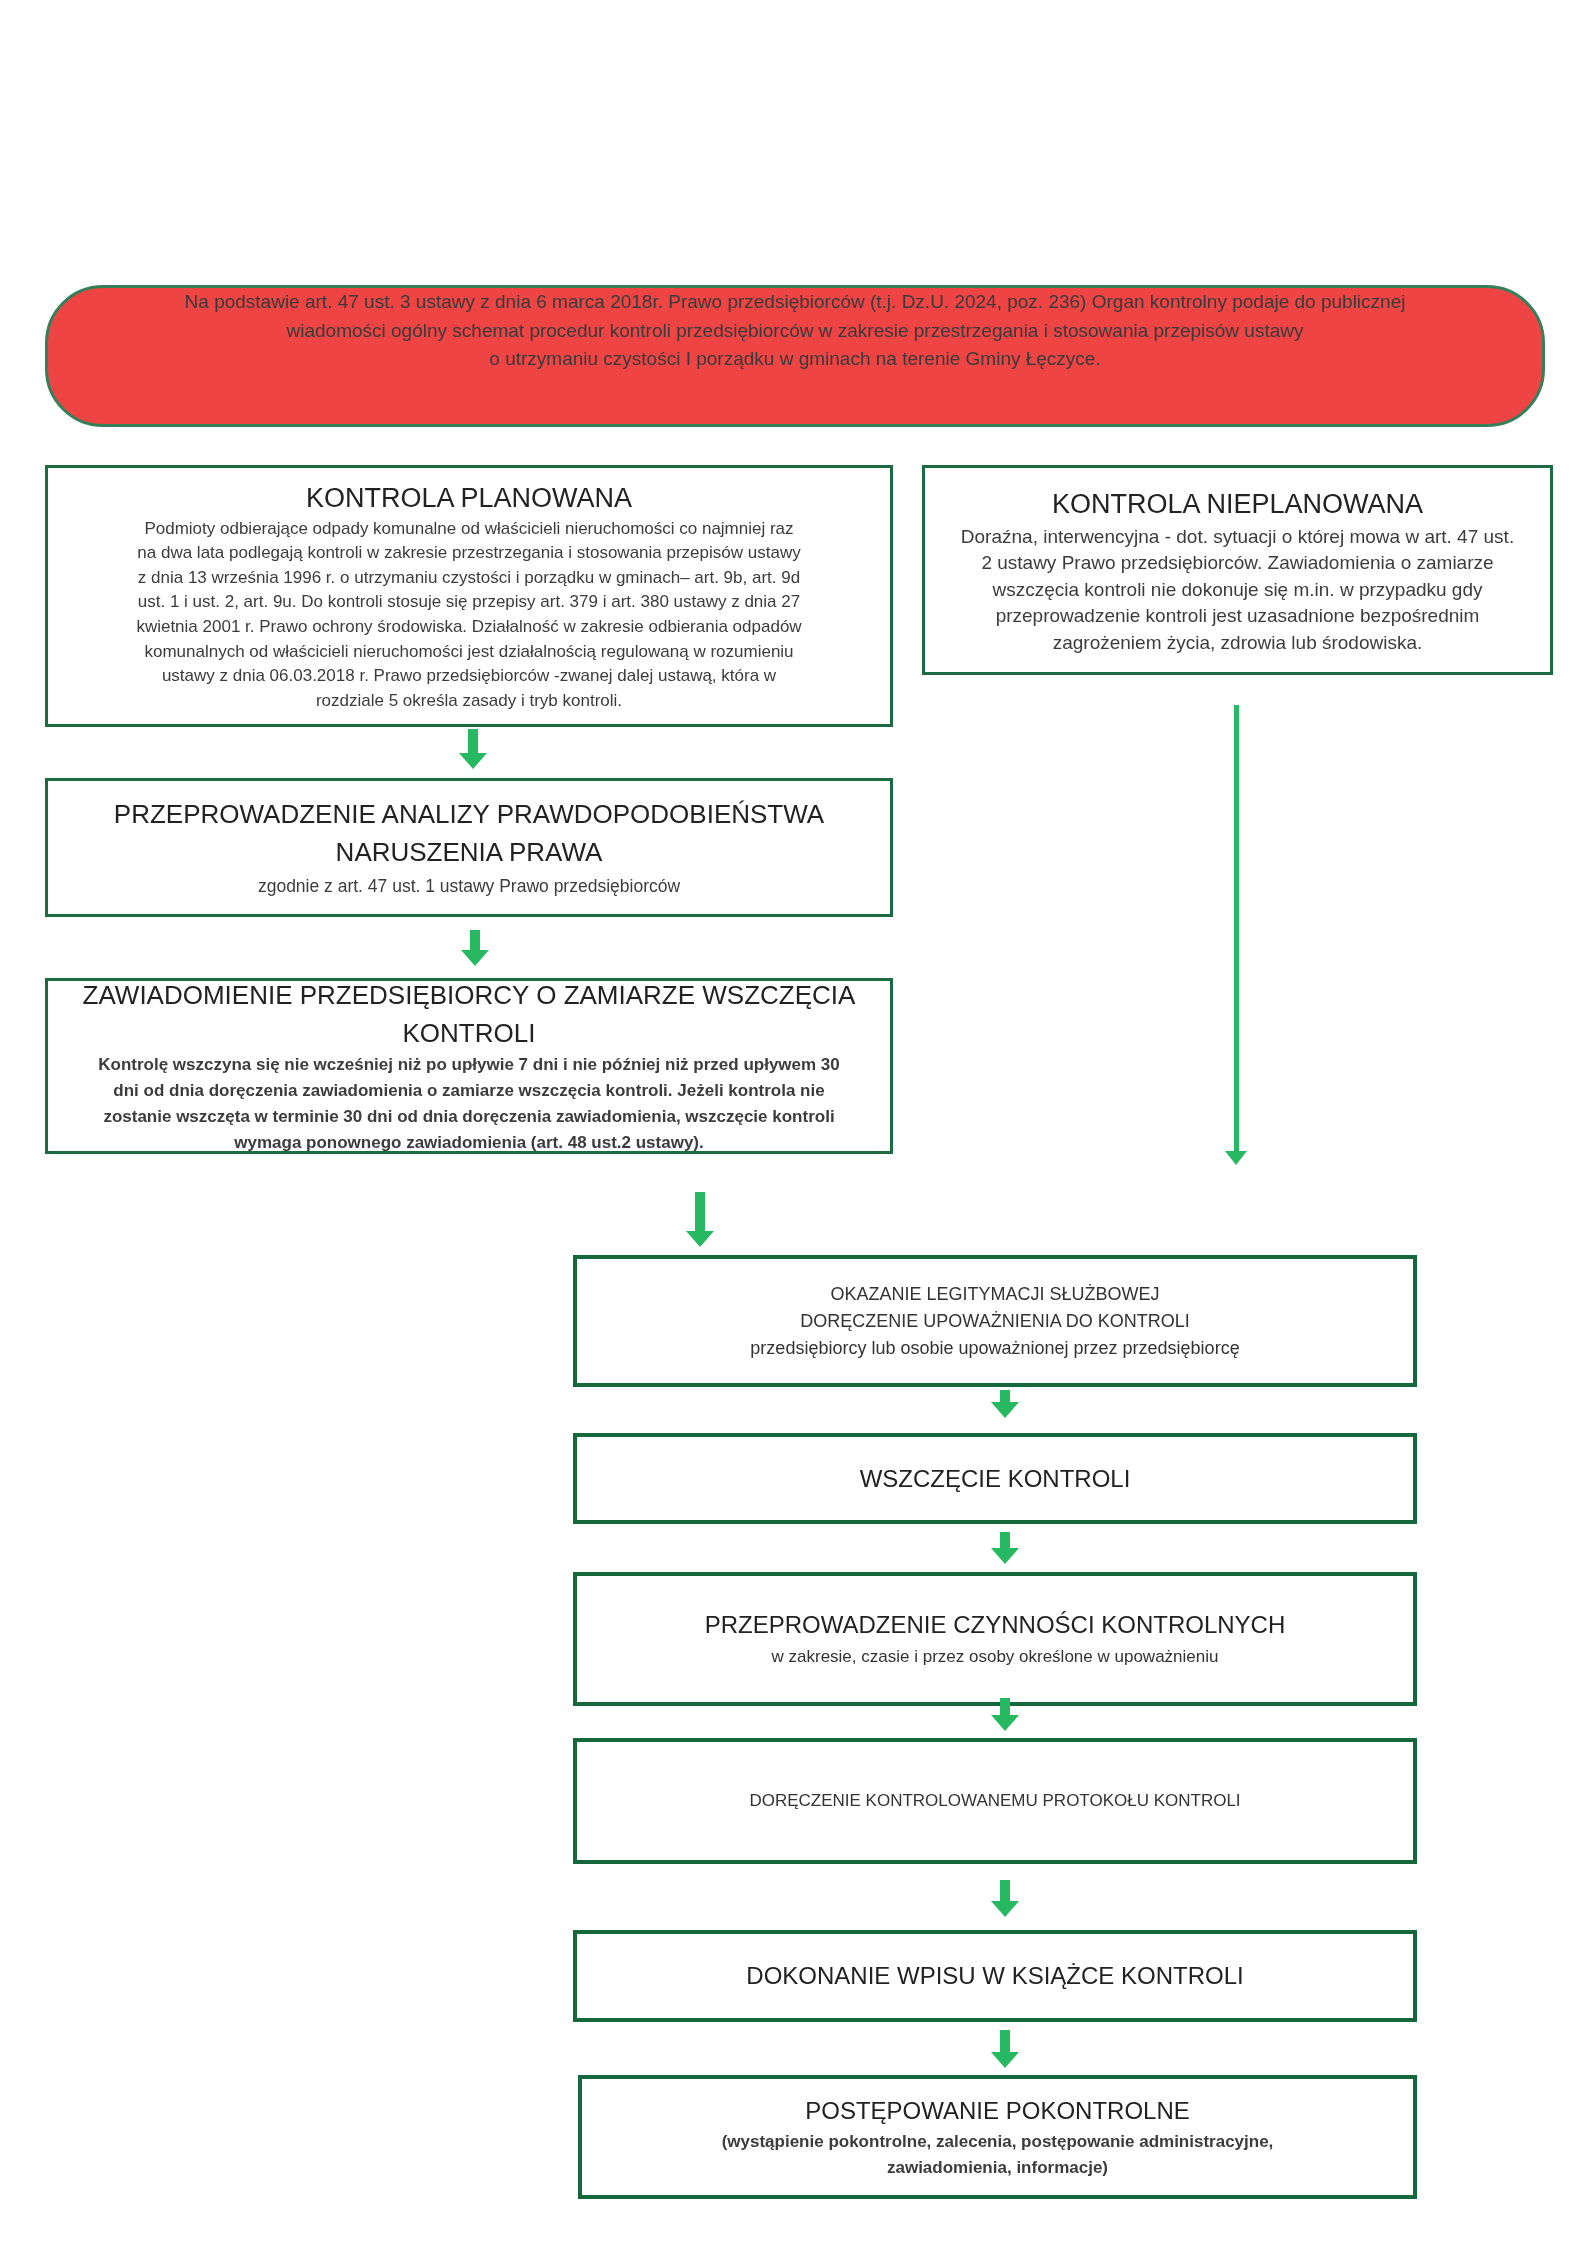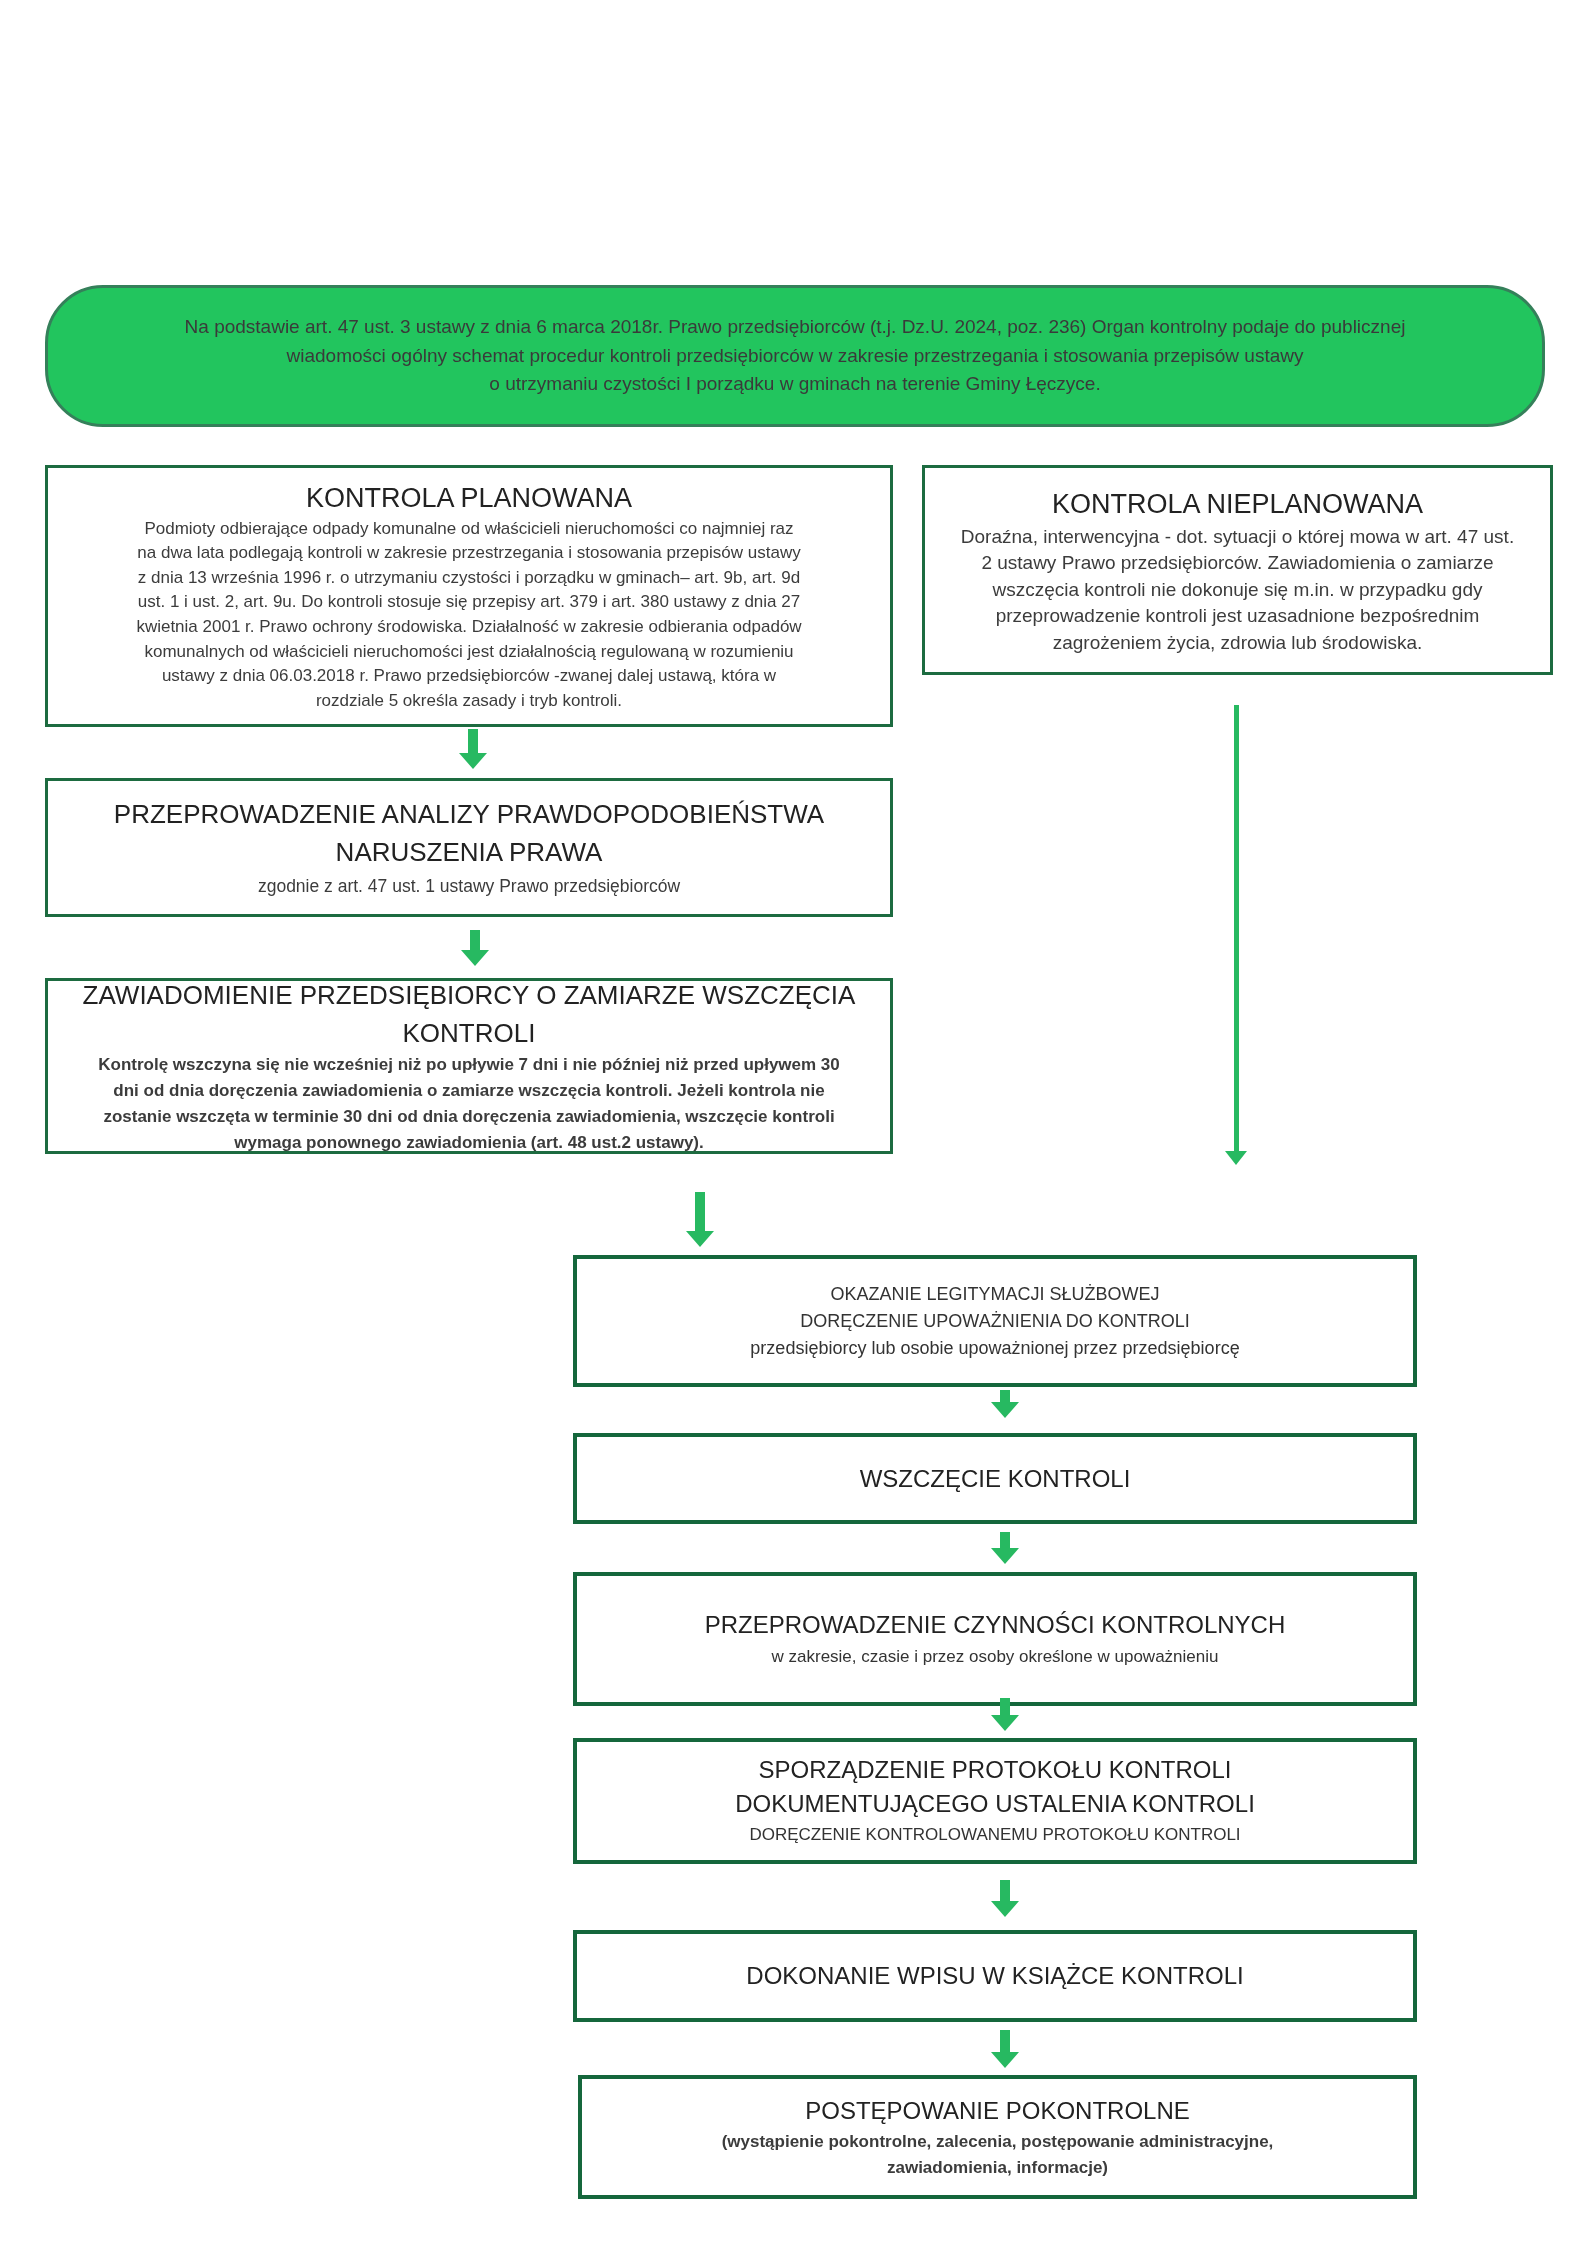--- a/index.html
+++ b/index.html
@@ -21,22 +21,22 @@
     display:flex;align-items:center;justify-content:center;
   }
   .stadium-title{
     font-size:23px;font-weight:700;line-height:37px;color:#17744a;
     text-align:center;white-space:pre-line;letter-spacing:.3px;
   }
 
   
   .intro{
     position:absolute;left:45px;top:285px;width:1500px;height:142px;
-    border:3px solid #35805a;border-radius:58px;background:#22c55e;
-    display:flex;align-items:center;justify-content:center;
+    border:3px solid #35805a;border-radius:58px;background:#ef4444;
+    display:flex;justify-content:center;
   }
   .intro-text{
     font-size:19px;line-height:28.5px;color:#3a3a3a;text-align:center;white-space:pre-line;
   }
 
   
   .box{
     position:absolute;background:#fff;border:3px solid #1d6b40;
     display:flex;flex-direction:column;align-items:center;justify-content:center;
     text-align:center;padding:4px 10px;
@@ -152,22 +152,20 @@
     <div class="h1 small">PRZEPROWADZENIE CZYNNOŚCI KONTROLNYCH</div>
     <div class="caps-sub">w zakresie, czasie i przez osoby określone w upoważnieniu</div>
   </div>
 
   <div class="arrow" style="left:991px;top:1698px;height:33px;">
     <div class="shaft"></div>
     <div class="head"></div>
   </div>
 
   <div class="box thick" style="left:573px;top:1738px;width:844px;height:126px;">
-    <div class="h1 small" style="line-height:34px;">SPORZĄDZENIE PROTOKOŁU KONTROLI
-DOKUMENTUJĄCEGO USTALENIA KONTROLI</div>
     <div class="caps-sub">DORĘCZENIE KONTROLOWANEMU PROTOKOŁU KONTROLI</div>
   </div>
 
   <div class="arrow" style="left:991px;top:1880px;height:37px;">
     <div class="shaft"></div>
     <div class="head"></div>
   </div>
 
   <div class="box thick" style="left:573px;top:1930px;width:844px;height:92px;">
     <div class="h1 small">DOKONANIE WPISU W KSIĄŻCE KONTROLI</div>

